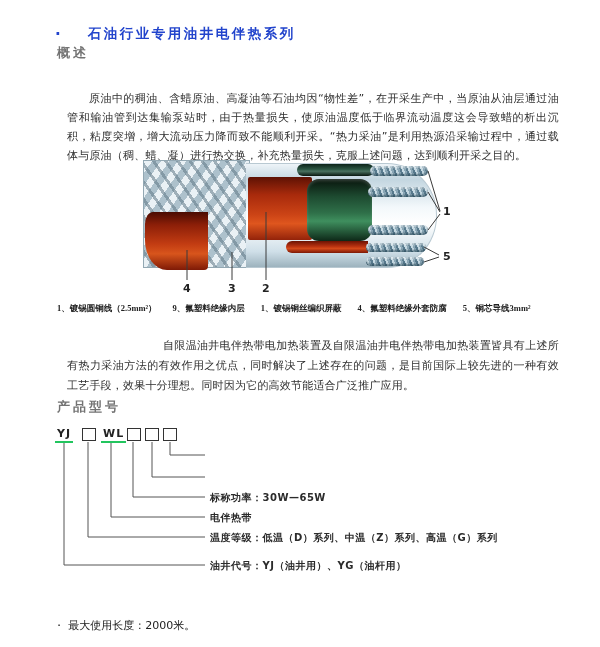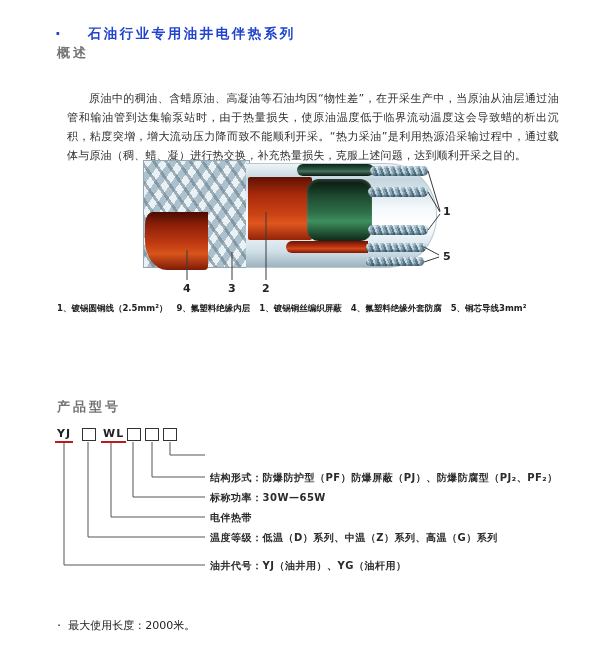--- a/index.html
+++ b/index.html
@@ -58,27 +58,27 @@
   .w5{left:226px;top:99px;width:58px;height:9px;}
   .co{position:absolute;font-size:11px;font-weight:bold;color:#222;}
   .co1{left:303px;top:47px;}
   .co5{left:303px;top:92px;}
   .co4{left:43px;top:124px;}
   .co3{left:88px;top:124px;}
   .co2{left:122px;top:124px;}
   .callouts{position:absolute;left:0;top:0;width:320px;height:142px;}
 
   
-  .caption{position:absolute;left:57px;top:303px;width:510px;display:flex;gap:9px;
-           font-size:8.5px;font-weight:bold;color:#222;white-space:nowrap;}
+  .caption{position:absolute;left:57px;top:303px;width:510px;display:flex;gap:16px;
+           font-size:8.5px;font-weight:bold;color:#222;white-space:nowrap;font-family:Liberation Serif, serif;}
 
   
   .model{position:absolute;left:55px;top:427px;width:530px;height:160px;}
   .code{position:absolute;top:0;font-size:11px;font-weight:bold;letter-spacing:1px;
-        border-bottom:2px solid #b91c1c;padding:0 2px 1px;color:#222;}
+        border-bottom:2px solid #22c55e;padding:0 2px 1px;color:#222;}
   .code-yj{left:0;}
   .code-wl{left:46px;}
   .mbox{position:absolute;top:1px;width:12px;height:11px;border:1.5px solid #333;background:#fff;}
   .b1{left:27px;}.b2{left:72px;}.b3{left:90px;}.b4{left:108px;}
   .mlines{position:absolute;left:0;top:0;width:530px;height:160px;}
   .mlabel{position:absolute;left:155px;font-size:10px;font-weight:bold;letter-spacing:0.5px;
           color:#2b2b2b;white-space:nowrap;}
   .ml1{top:22px;}.ml2{top:44px;}.ml3{top:64px;}.ml4{top:84px;}.ml5{top:104px;}.ml6{top:132px;}
 
   
@@ -133,41 +133,41 @@
   </div>
 
   <div class="caption">
     <span>1、镀锡圆铜线（2.5mm²）</span>
     <span>9、氟塑料绝缘内层</span>
     <span>1、镀锡铜丝编织屏蔽</span>
     <span>4、氟塑料绝缘外套防腐</span>
     <span>5、铜芯导线3mm²</span>
   </div>
 
+  <p class="para para2">自限温油井电伴热带电加热装置及自限温油井电伴热带电加热装置皆具有上述所有热力采油方法的有效作用之优点，同时解决了上述存在的问题，是目前国际上较先进的一种有效工艺手段，效果十分理想。同时因为它的高效节能适合广泛推广应用。</p>
 
   <h2 class="sec sec2">产品型号</h2>
 
   <div class="model">
     <span class="code code-yj">YJ</span>
     <span class="mbox b1"></span>
     <span class="code code-wl">WL</span>
     <span class="mbox b2"></span>
     <span class="mbox b3"></span>
     <span class="mbox b4"></span>
     <svg class="mlines" viewBox="0 0 530 160">
       <g stroke="#555" stroke-width="1" fill="none">
         <polyline points="9,16 9,138 150,138"></polyline>
         <polyline points="33,15 33,110 150,110"></polyline>
         <polyline points="56,16 56,90 150,90"></polyline>
         <polyline points="78,15 78,70 150,70"></polyline>
         <polyline points="97,15 97,50 150,50"></polyline>
         <polyline points="115,15 115,28 150,28"></polyline>
       </g>
     </svg>
-    <div class="mlabel ml2">结构形式：防爆防护型（PF）防爆屏蔽（PJ）、防爆防腐型（PJ₂、PF₂）</div>
     <div class="mlabel ml3">标称功率：30W—65W</div>
     <div class="mlabel ml4">电伴热带</div>
     <div class="mlabel ml6">油井代号：YJ（油井用）、YG（油杆用）</div>
     <div class="mlabel ml5">温度等级：低温（D）系列、中温（Z）系列、高温（G）系列</div>
   </div>
 
   <div class="footnote">
     <span class="fbullet">·</span>
     <span>最大使用长度：2000米。</span>
   </div>

